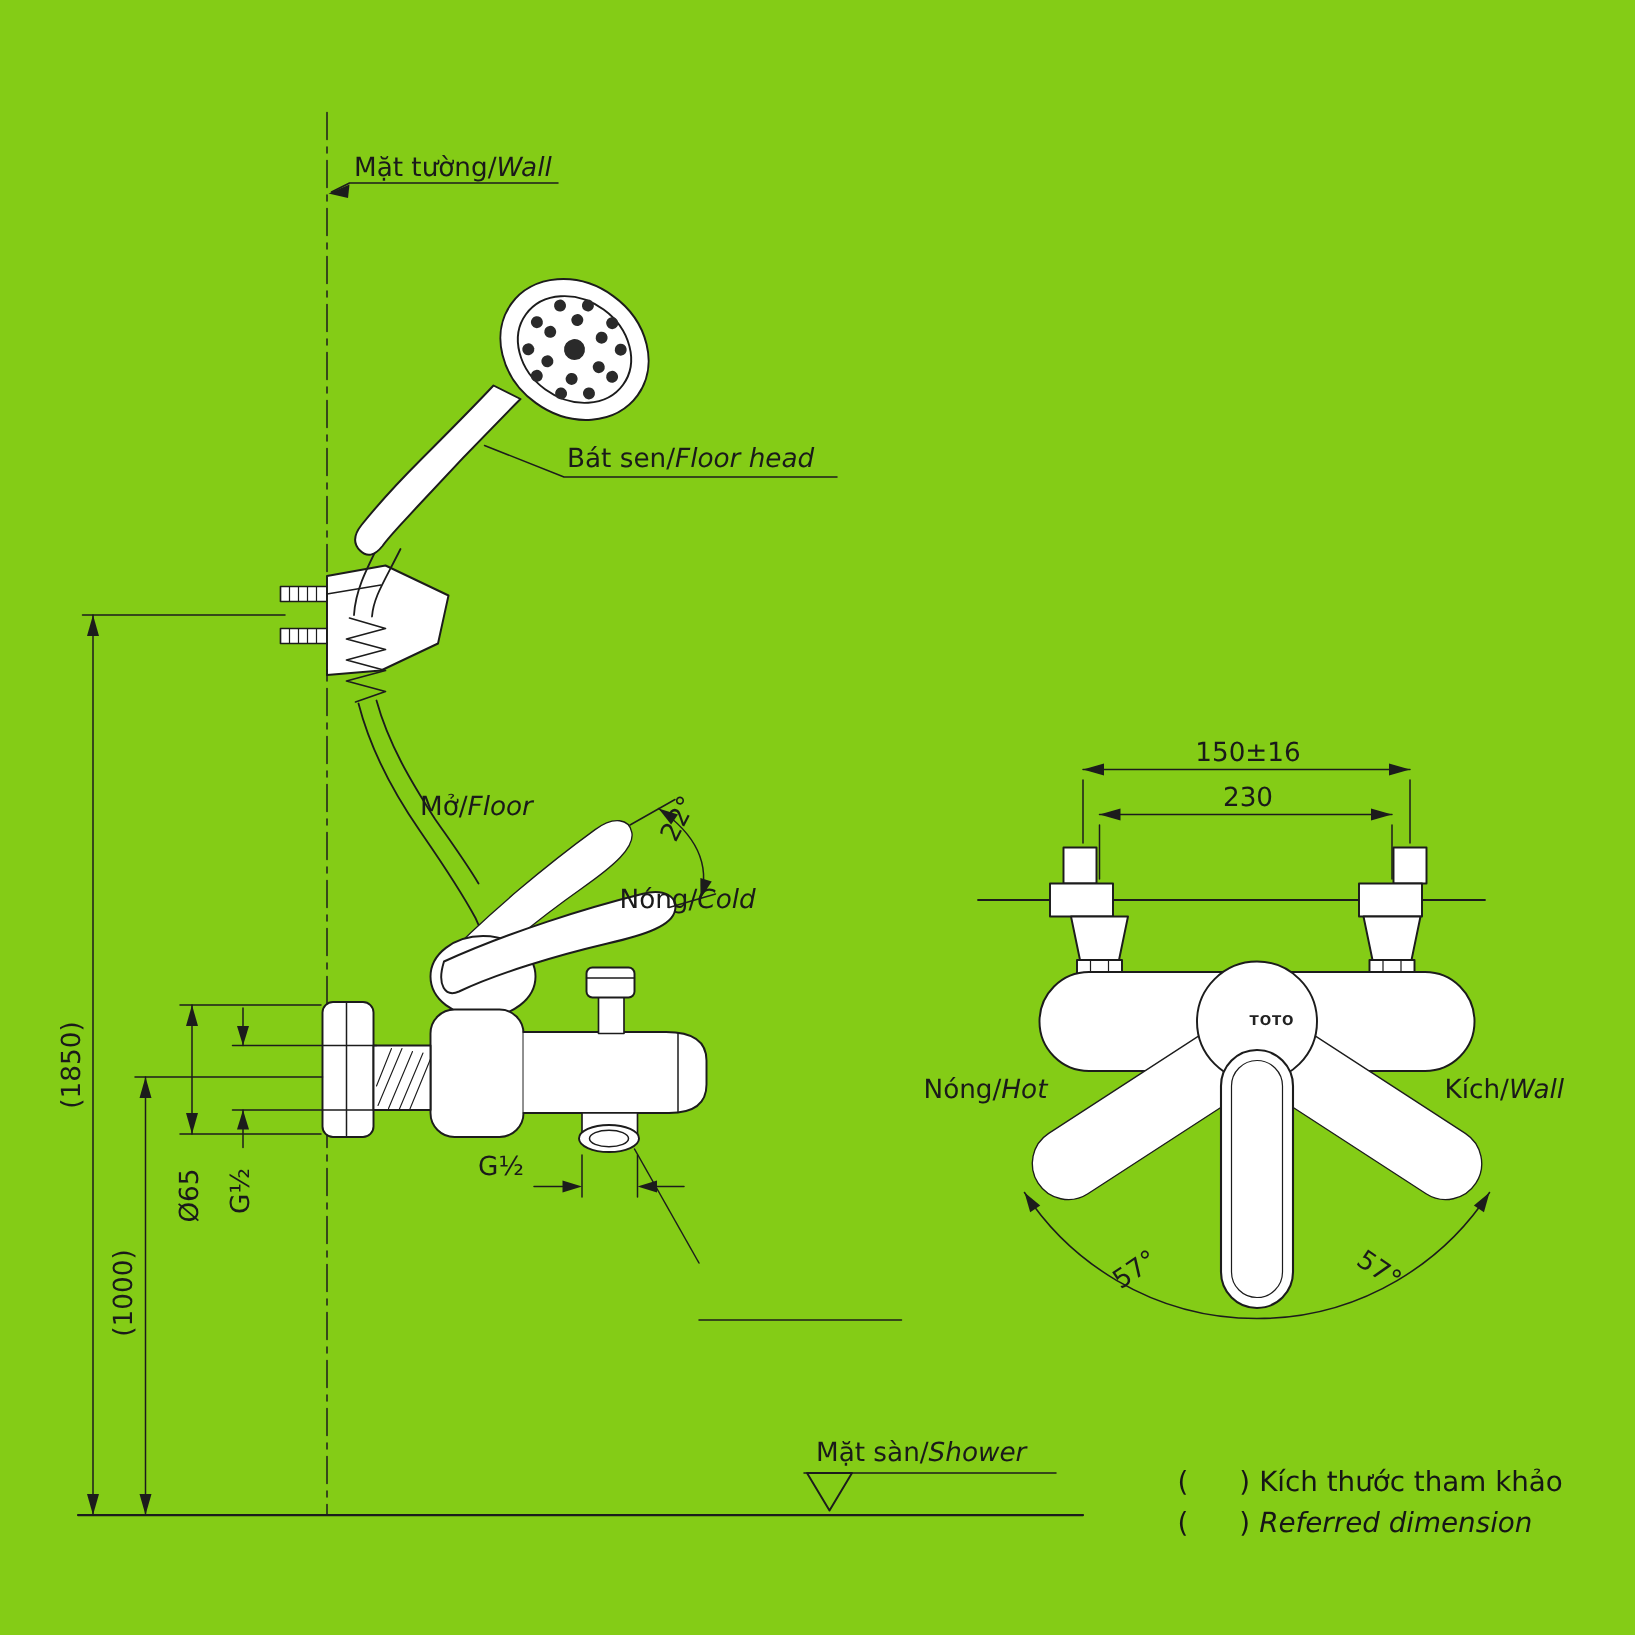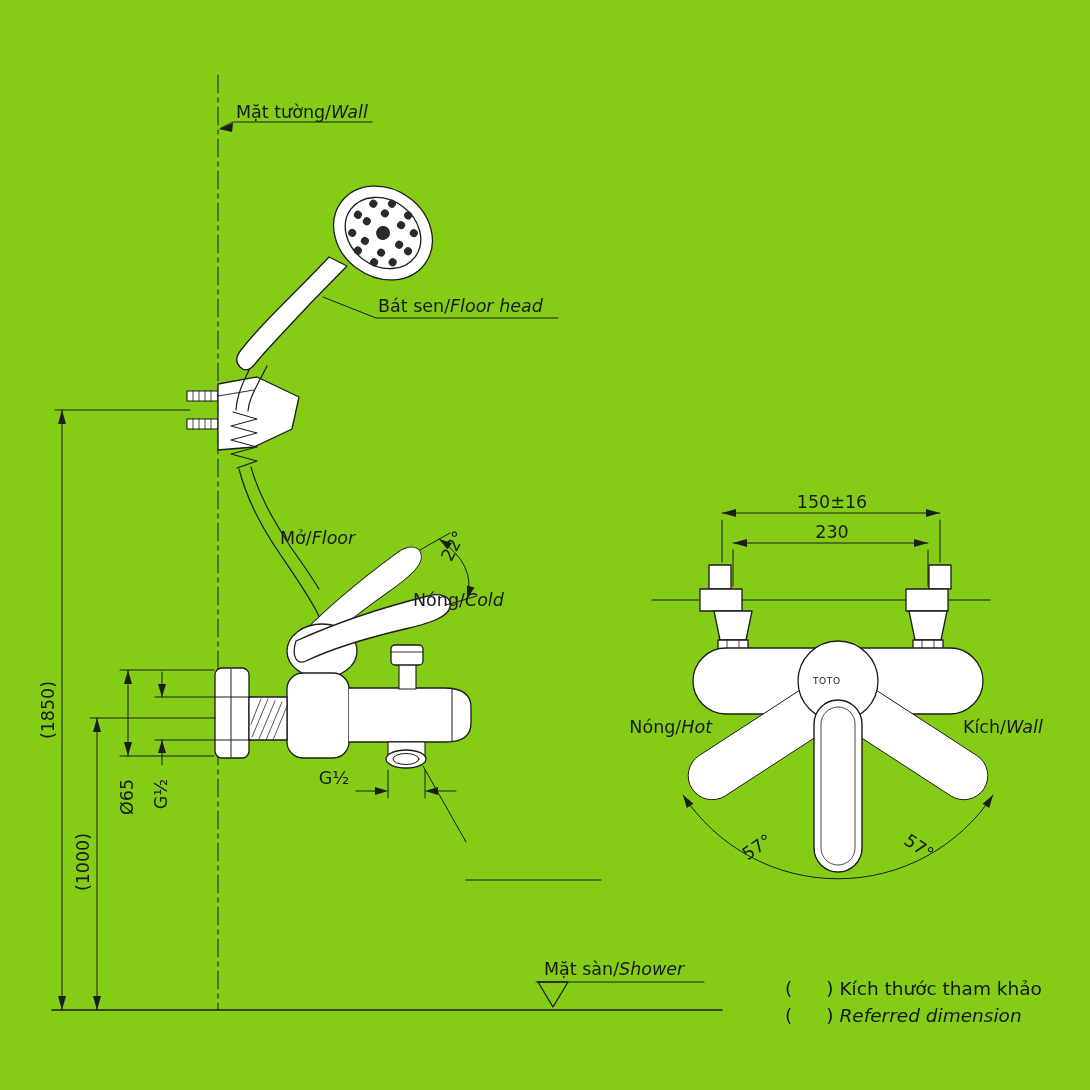--- a/index.html
+++ b/index.html
@@ -4,26 +4,26 @@
 <style>
   *{margin:0;padding:0;box-sizing:border-box}
   html,body{background:#fff}
   body{font-family:"DejaVu Sans","Liberation Sans",sans-serif;color:#1a1a1a}
   #canvas{position:relative;width:1090px;height:1090px;background:#84cc16;overflow:hidden}
   #drawing{position:absolute;top:0;left:0}
   .lbl{position:absolute;font-size:17.5px;line-height:1.32;white-space:nowrap;color:#1a1a1a}
   .lbl .en{font-style:italic}
   .dim{position:absolute;font-size:17.5px;text-align:center;white-space:nowrap;color:#1a1a1a}
   .rot-ccw{transform:rotate(-90deg)}
-  .toto{position:absolute;font-size:9px;font-weight:normal;letter-spacing:.6px;text-align:left;color:#222}
+  .toto{position:absolute;font-size:9px;font-weight:bold;letter-spacing:.6px;text-align:right;color:#222}
   .note-row{position:absolute;font-size:18.5px;white-space:nowrap;color:#161616}
   .note-row .gap{display:inline-block;width:34px}
   .note-row .txt{margin-left:6px}
   .note-row .en{font-style:italic}
-  .ta-r{text-align:right}
+  .ta-r{text-align:center}
 </style>
 </head>
 <body>
 
 <div id="canvas">
 
   <svg id="drawing" width="1090" height="1090" viewBox="0 0 1090 1090">
 
     <g stroke="#1c1c1c" fill="none" stroke-width="1.3" stroke-linecap="round" stroke-linejoin="round">
 

